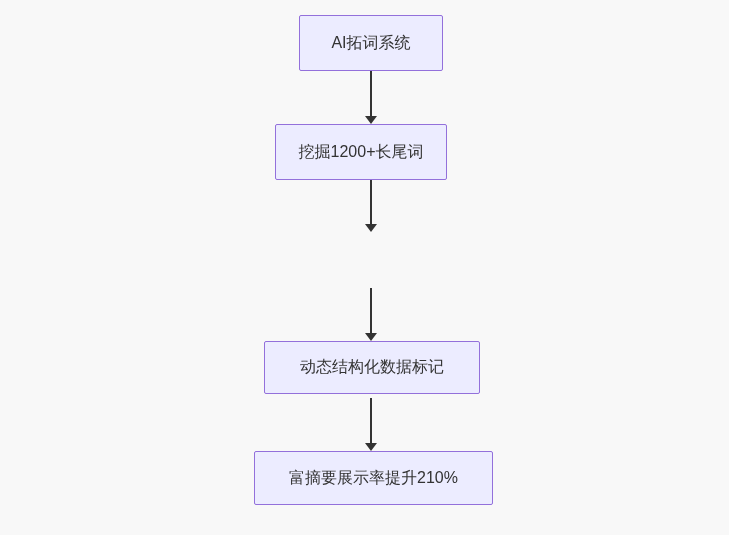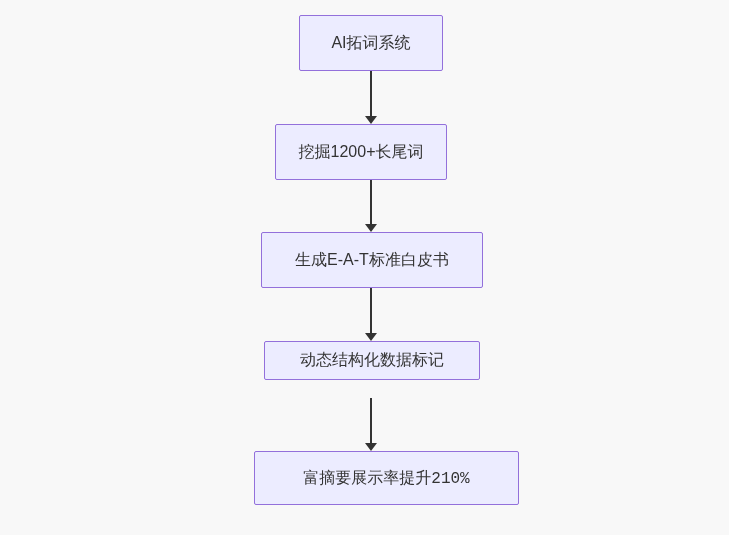--- a/index.html
+++ b/index.html
@@ -23,22 +23,22 @@
     align-items: center;
     justify-content: center;
     font-size: 16px;
     color: #333333;
     text-align: center;
     white-space: nowrap;
   }
   .n1 { left: 299px; top: 15px;  width: 144px; height: 56px; }
   .n2 { left: 275px; top: 124px; width: 172px; height: 56px; }
   .n3 { left: 261px; top: 232px; width: 222px; height: 56px; }
-  .n4 { left: 264px; top: 341px; width: 216px; height: 39px; }
-  .n5 { left: 254px; top: 451px; width: 265px; height: 54px; font-family: Liberation Mono, monospace; }
+  .n4 { left: 264px; top: 341px; width: 216px; height: 53px; }
+  .n5 { left: 254px; top: 451px; width: 239px; height: 54px; }
 
   .arrow {
     position: absolute;
     left: 364px;
     width: 14px;
     display: flex;
     flex-direction: column;
     align-items: center;
   }
   .arrow .line { width: 2px; flex: 1 1 auto; background: #333333; }
@@ -65,21 +65,20 @@
     <span class="head"></span>
   </div>
 
   <div class="node n2">挖掘1200+长尾词</div>
 
   <div class="arrow a2">
     <span class="line"></span>
     <span class="head"></span>
   </div>
 
-  <div class="node n3">生成E-A-T标准白皮书</div>
 
   <div class="arrow a3">
     <span class="line"></span>
     <span class="head"></span>
   </div>
 
   <div class="node n4">动态结构化数据标记</div>
 
   <div class="arrow a4">
     <span class="line"></span>

